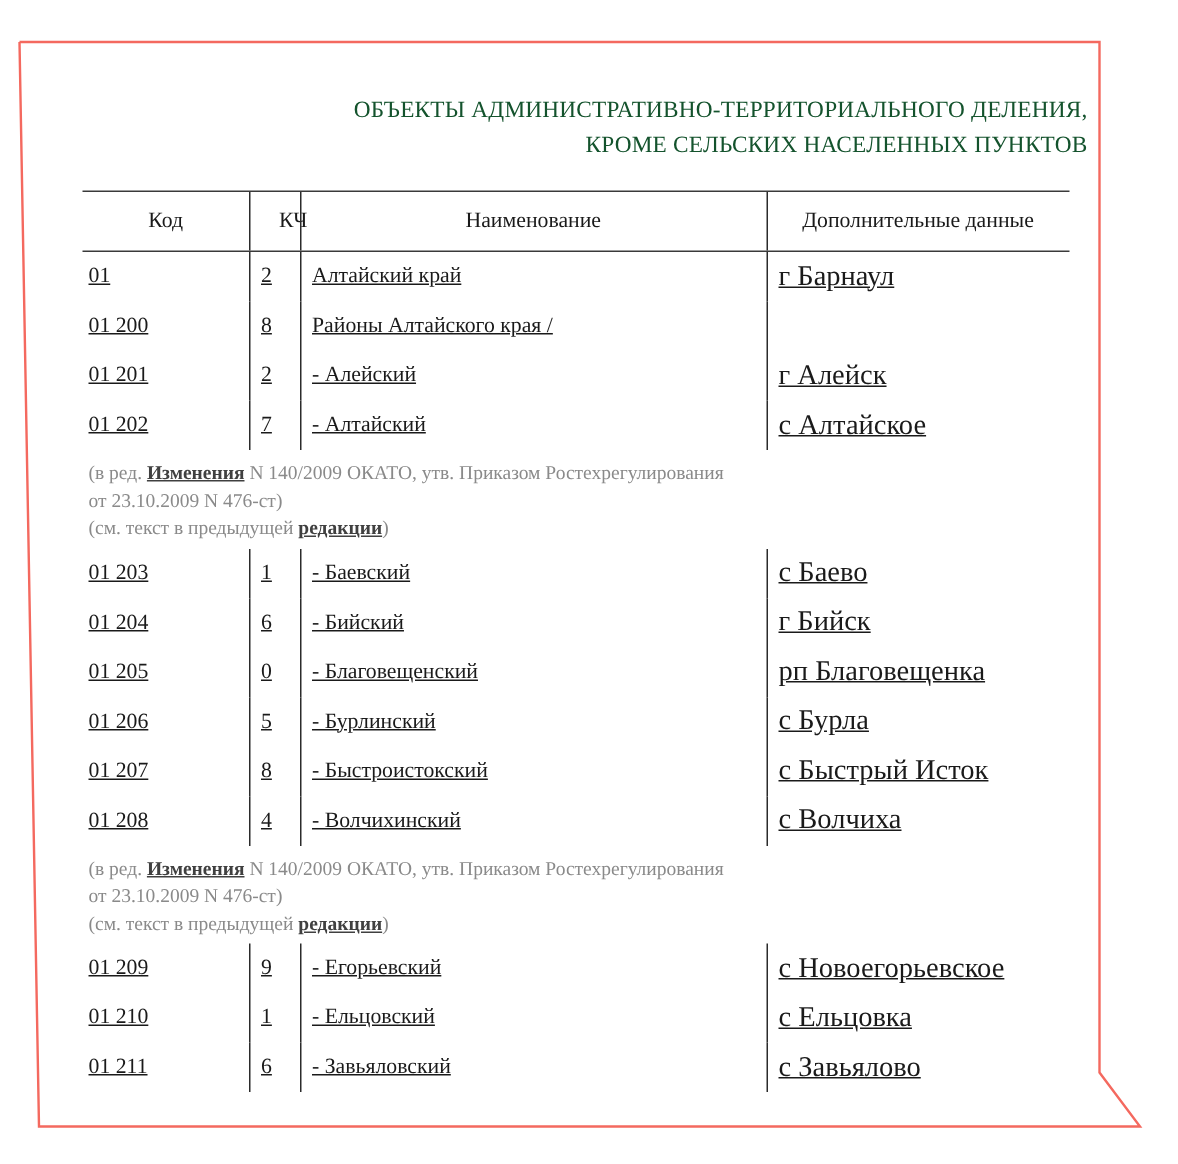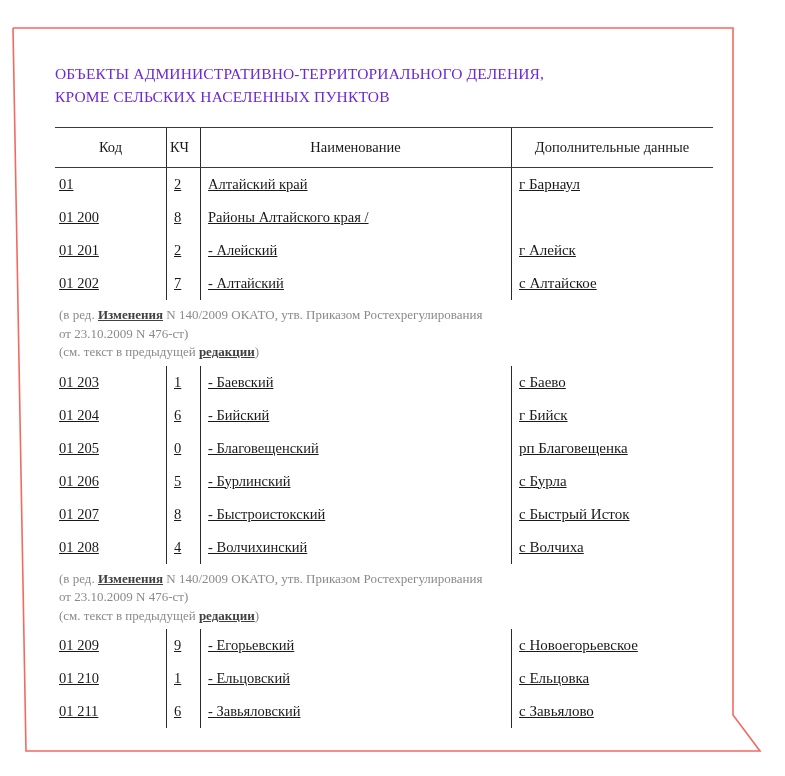--- a/index.html
+++ b/index.html
@@ -28,28 +28,28 @@
   
   #doc {
     position: absolute;
     left: 0; top: 0;
     width: 785px;
     height: 776px;
   }
 
   .title {
     position: absolute;
-    left: 55px;
+    left: 67px;
     top: 62px;
     width: 658px;
-    text-align: left;
+    text-align: right;
     font-size: 15.5px;
     line-height: 23px;
     letter-spacing: 0.15px;
-    color: #6d28d9;
+    color: #14532d;
   }
   .title-line { display: block; white-space: nowrap; }
 
   
   .tbl {
     position: absolute;
     left: 55px;
     top: 127px;
     width: 658px;
   }
@@ -105,33 +105,33 @@
   .c-name {
     width: 311px;
     box-sizing: border-box;
     padding-left: 8px;
     font-size: 14.5px;
   }
   .c-extra {
     width: 202px;
     box-sizing: border-box;
     padding-left: 8px;
-    font-size: 15px;
+    font-size: 19px;
   }
 
   .head-row .c-code,
   .head-row .c-name,
   .head-row .c-extra {
     text-align: center;
     padding-left: 0;
     font-size: 14.5px;
   }
   .head-row .c-kch {
     text-align: left;
-    padding-left: 4px;
+    padding-left: 20px;
   }
 
   
   .note {
     padding: 6px 0 4px 4px;
     color: #8a8a8a;
     font-size: 13px;
     line-height: 18.5px;
   }
   .note-line { display: block; white-space: nowrap; }

